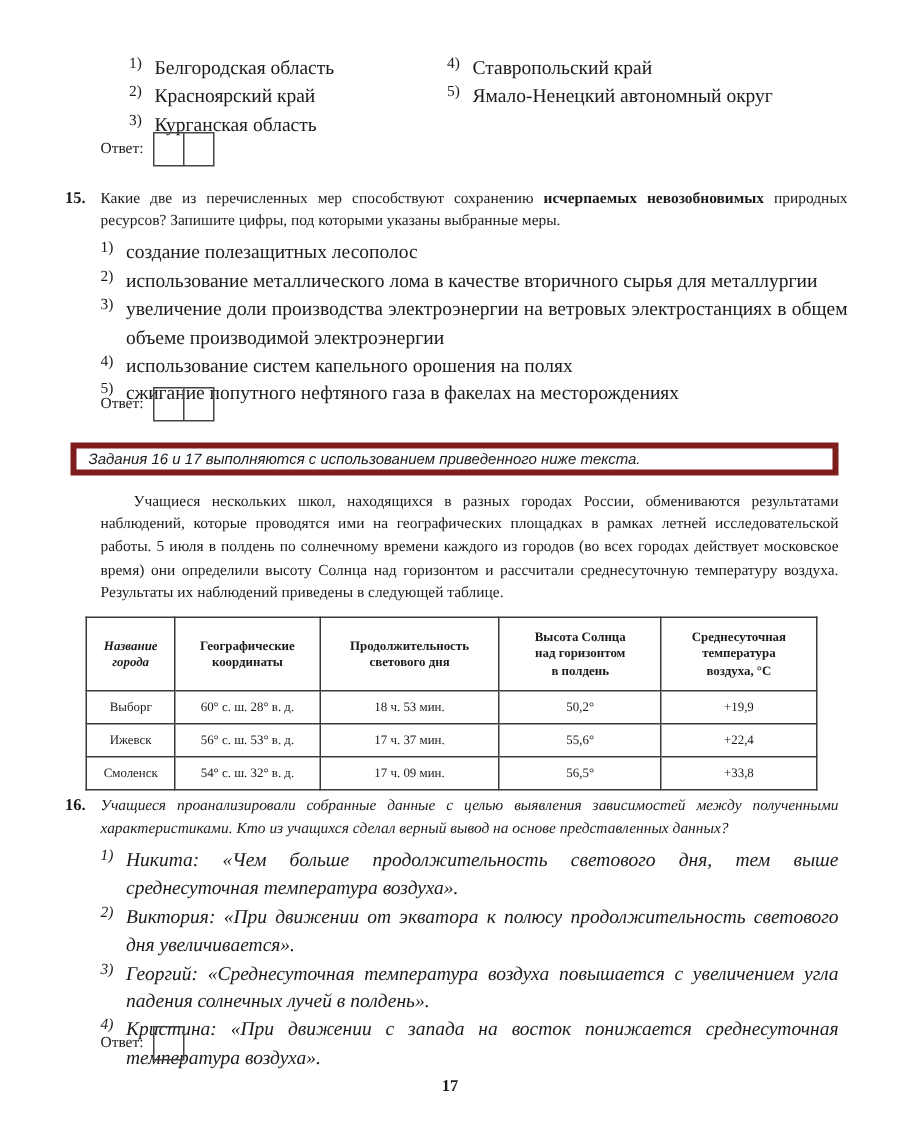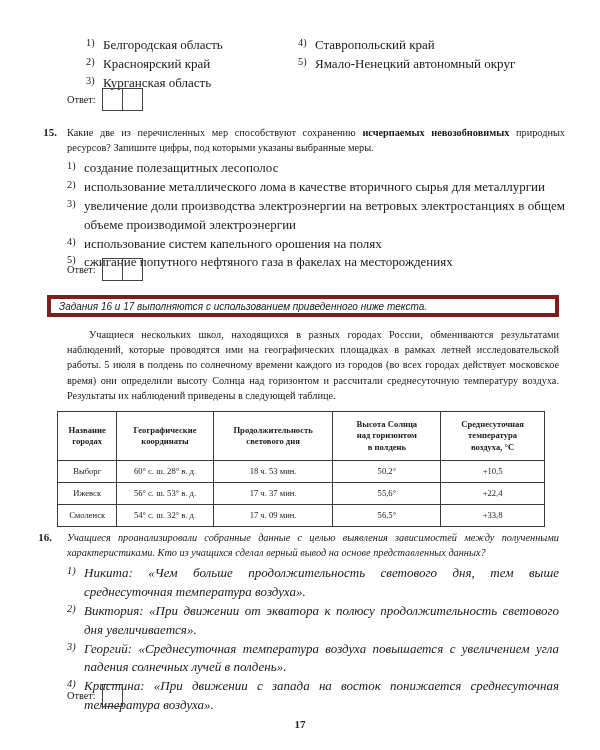--- a/index.html
+++ b/index.html
@@ -143,21 +143,21 @@
   }
   table.data th {
     font-weight: bold;
     line-height: 1.32;
     height: 44px;
   }
   table.data td {
     height: 17px;
     line-height: 1.25;
   }
-  .col-city  { width: 58px; }
+  .col-city  { width: 58px; font-style: italic; }
   .col-coord { width: 96px; }
   .col-day   { width: 120px; }
   .col-sun   { width: 110px; }
   .col-temp  { width: 104px; }
 
   
   .page-number {
     position: absolute;
     left: 0;
     right: 0;
@@ -248,21 +248,21 @@
     <span class="instruction-text">Задания 16 и 17 выполняются с использованием приведенного ниже текста.</span>
   </div>
 
   <div class="para">Учащиеся нескольких школ, находящихся в разных городах России, обмениваются результатами наблюдений, которые проводятся ими на географических площадках в рамках летней исследовательской работы. 5 июля в полдень по солнечному времени каждого из городов (во всех городах действует московское время) они определили высоту Солнца над горизонтом и рассчитали среднесуточную температуру воздуха. Результаты их наблюдений приведены в следующей таблице.</div>
 
   <table class="data">
     <thead>
       <tr>
         <th class="col-city">
           <span>Название</span><br>
-          <span>городах</span>
+          <span>города</span>
         </th>
         <th class="col-coord">
           <span>Географические</span><br>
           <span>координаты</span>
         </th>
         <th class="col-day">
           <span>Продолжительность</span><br>
           <span>светового дня</span>
         </th>
         <th class="col-sun">
@@ -276,40 +276,40 @@
           <span>воздуха, °C</span>
         </th>
       </tr>
     </thead>
     <tbody>
       <tr>
         <td>Выборг</td>
         <td>60° с. ш. 28° в. д.</td>
         <td>18 ч. 53 мин.</td>
         <td>50,2°</td>
-        <td>+10,5</td>
+        <td>+19,9</td>
       </tr>
       <tr>
         <td>Ижевск</td>
         <td>56° с. ш. 53° в. д.</td>
         <td>17 ч. 37 мин.</td>
         <td>55,6°</td>
         <td>+22,4</td>
       </tr>
       <tr>
         <td>Смоленск</td>
         <td>54° с. ш. 32° в. д.</td>
         <td>17 ч. 09 мин.</td>
         <td>56,5°</td>
         <td>+33,8</td>
       </tr>
     </tbody>
   </table>
 
-  <div class="qnum" style="left:33px; top:531px;text-align:center;">16.</div>
+  <div class="qnum" style="left:33px; top:531px;">16.</div>
 
   <div class="qbody" style="top:531px; width:492px;font-style:italic;">
     <div class="txt">Учащиеся проанализировали собранные данные с целью выявления зависимостей между полученными характеристиками. Кто из учащихся сделал верный вывод на основе представленных данных?</div>
 
     <div style="margin-top:4px;">
       <div class="opt-row">
         <span class="opt-num">1)</span>
         <span class="opt-text txt" style="width:475px;">Никита: «Чем больше продолжительность светового дня, тем выше среднесуточная температура воздуха».</span>
       </div>
       <div class="opt-row">

